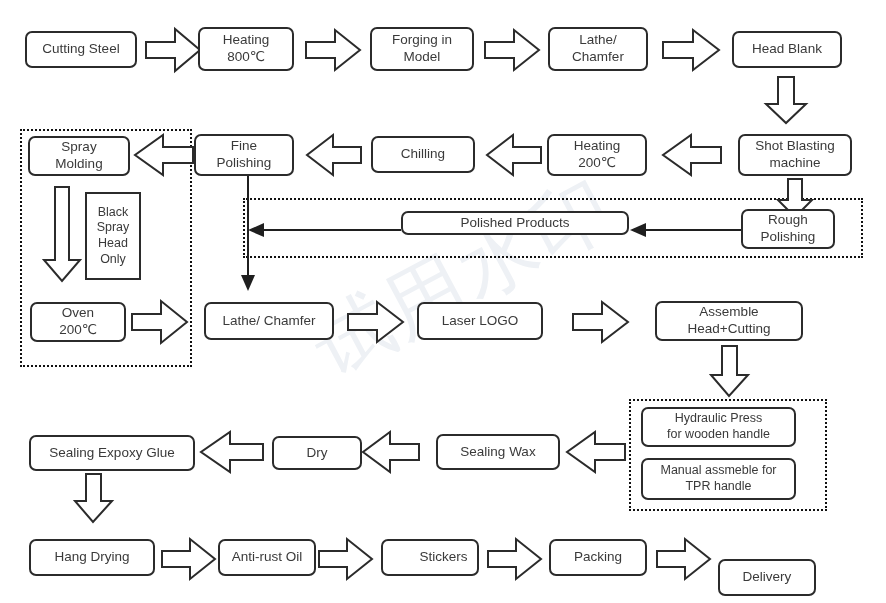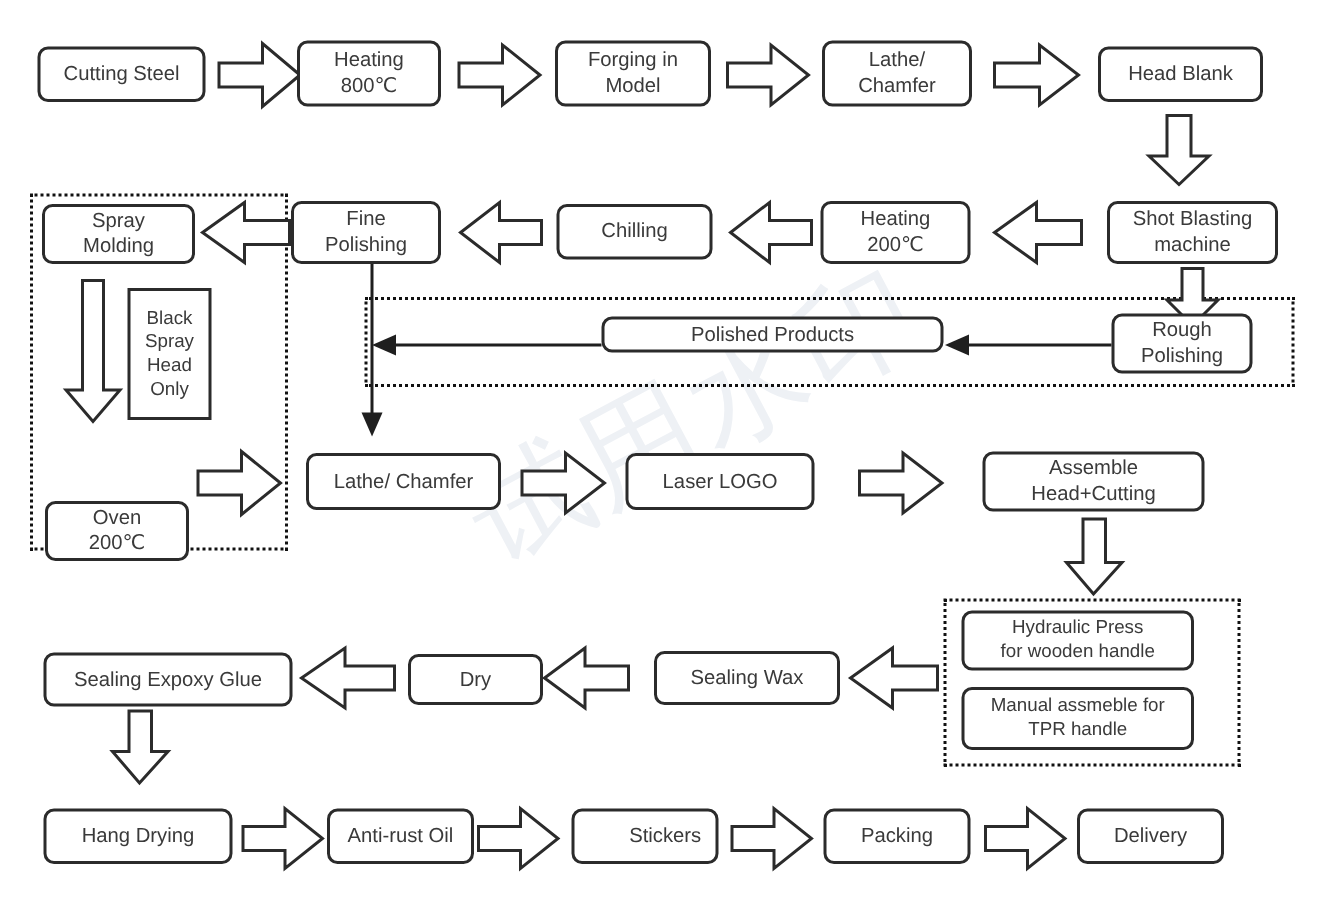--- a/index.html
+++ b/index.html
@@ -246,21 +246,21 @@
     </svg>
   </div>
 
   <div class="node square" style="left:85px; top:192px; width:56px; height:88px; font-size:12.5px;align-items:center;">
     <span class="lbl">Black
 Spray
 Head
 Only</span>
   </div>
 
-  <div class="node" style="left:30px; top:302px; width:96px; height:40px;margin-top:32px;">
+  <div class="node" style="left:30px; top:302px; width:96px; height:40px;">
     <span class="lbl">Oven
 200℃</span>
   </div>
 
   <div class="blockarrow" style="left:131px; top:299px;">
     <svg width="58" height="46" viewBox="0 0 58 46">
       <polygon points="1,15 30,15 30,2 56,23 30,44 30,31 1,31"></polygon>
     </svg>
   </div>
 
@@ -374,17 +374,17 @@
   <div class="node" style="left:549px; top:539px; width:98px; height:37px;">
     <span class="lbl">Packing</span>
   </div>
 
   <div class="blockarrow" style="left:656px; top:537px;">
     <svg width="56" height="44" viewBox="0 0 56 44">
       <polygon points="1,14 29,14 29,2 54,22 29,42 29,30 1,30"></polygon>
     </svg>
   </div>
 
-  <div class="node" style="left:718px; top:539px; width:98px; height:37px;">
+  <div class="node" style="left:718px; top:559px; width:98px; height:37px;">
     <span class="lbl">Delivery</span>
   </div>
 
 </div>
 
 </body></html>

